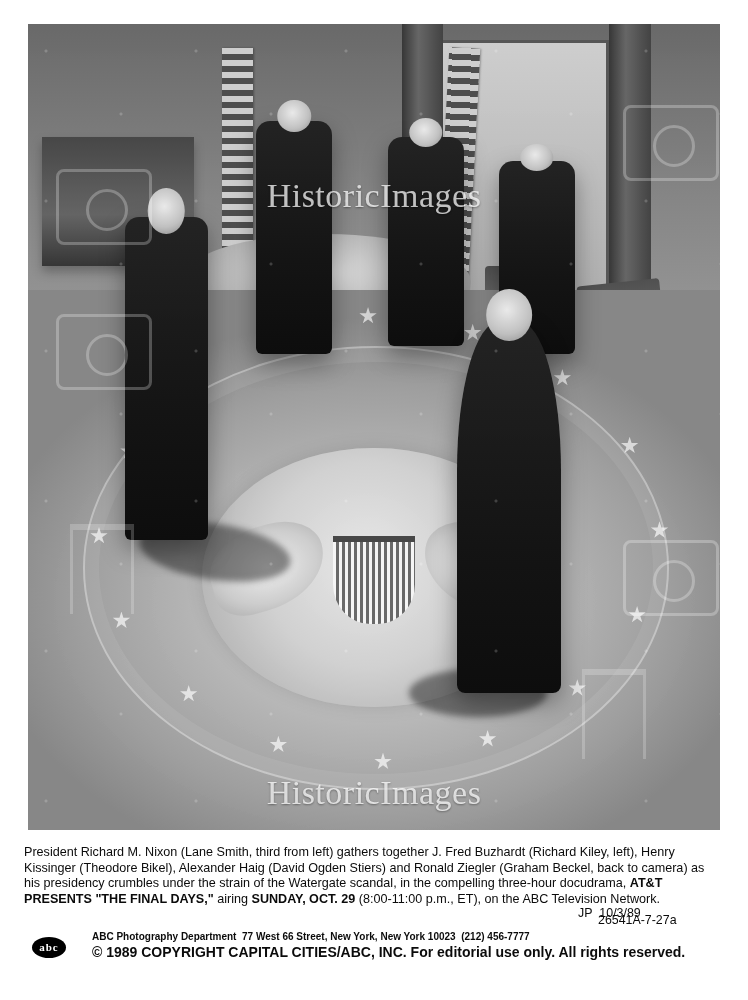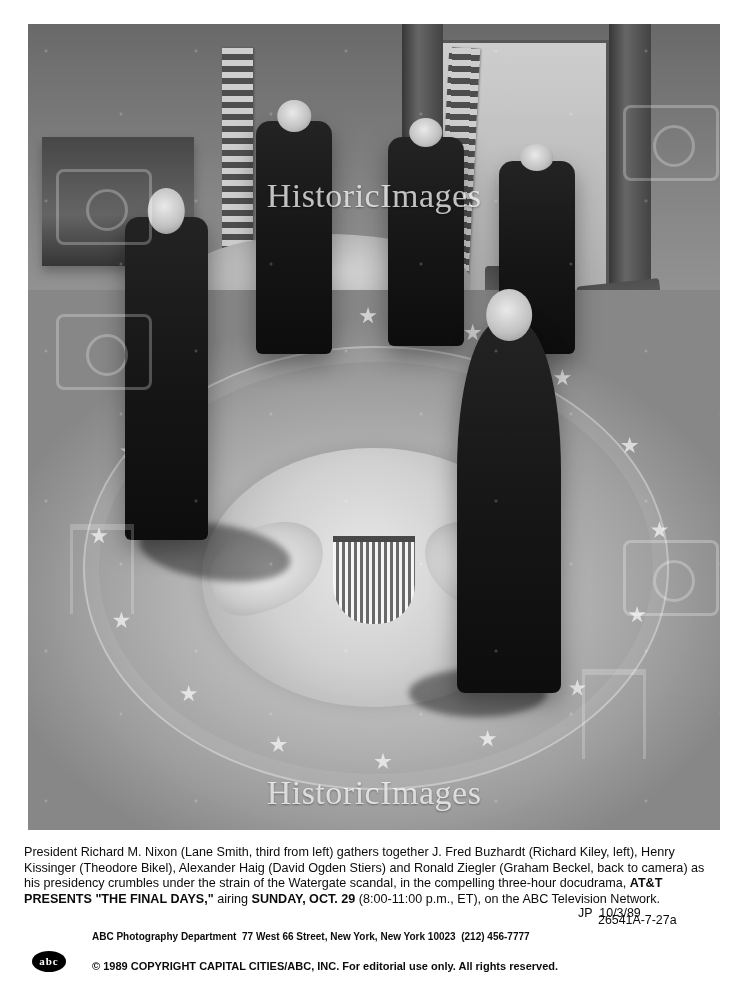--- a/index.html
+++ b/index.html
@@ -287,21 +287,21 @@
     color: #fff;
     font-family: "Liberation Serif", serif;
     font-size: 11px;
     line-height: 21px;
     text-align: center;
     letter-spacing: 1px;
     flex: 0 0 auto;
     margin-top: 1px;
   }
   .footer-text { font-size: 10px; line-height: 14px; color: #0b0b0b; }
-  .footer-copy { font-size: 11px; line-height: 12px; color: #0b0b0b; margin-top: 16px; }
+  .footer-copy { font-size: 14px; line-height: 12px; color: #0b0b0b; margin-top: 2px; }
 </style>
 </head>
 <body>
 
 <div class="page">
 
   <div class="photo-wrap">
     <div class="photo">
 
       <div class="wall"></div>

